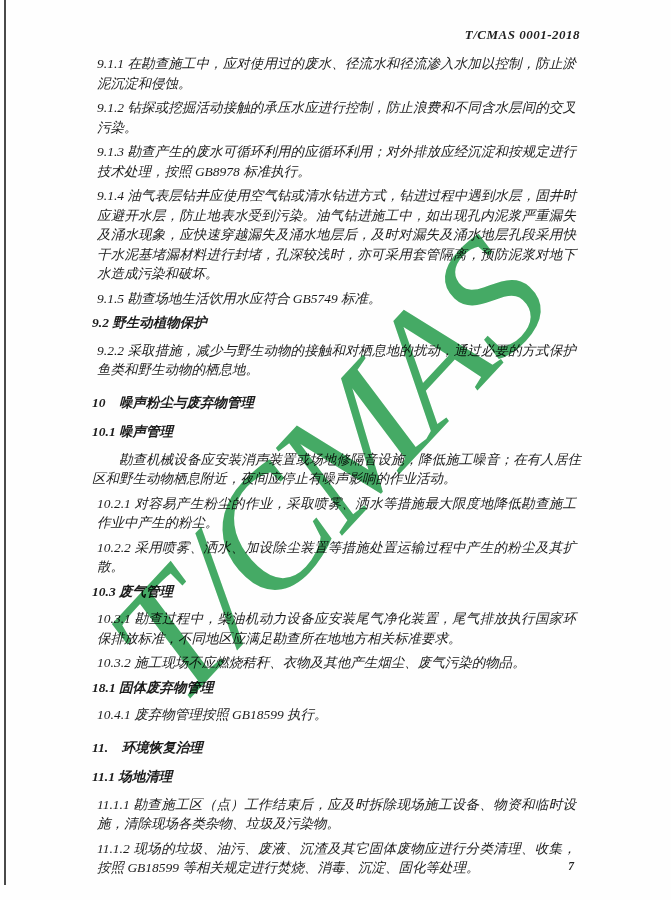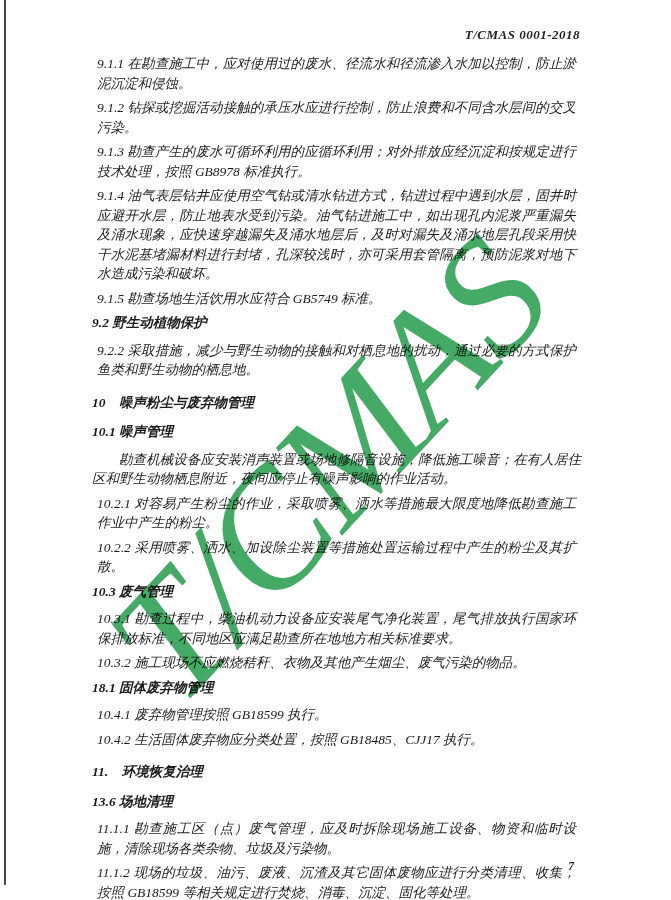--- a/index.html
+++ b/index.html
@@ -105,24 +105,23 @@
     <div class="h1">10　噪声粉尘与废弃物管理</div>
     <div class="h2">10.1 噪声管理</div>
     <div class="p-indent">勘查机械设备应安装消声装置或场地修隔音设施，降低施工噪音；在有人居住区和野生动物栖息附近，夜间应停止有噪声影响的作业活动。</div>
     <div class="p">10.2.1 对容易产生粉尘的作业，采取喷雾、洒水等措施最大限度地降低勘查施工作业中产生的粉尘。</div>
     <div class="p">10.2.2 采用喷雾、洒水、加设除尘装置等措施处置运输过程中产生的粉尘及其扩散。</div>
     <div class="h2">10.3 废气管理</div>
     <div class="p">10.3.1 勘查过程中，柴油机动力设备应安装尾气净化装置，尾气排放执行国家环保排放标准，不同地区应满足勘查所在地地方相关标准要求。</div>
     <div class="p">10.3.2 施工现场不应燃烧秸秆、衣物及其他产生烟尘、废气污染的物品。</div>
     <div class="h2">18.1 固体废弃物管理</div>
     <div class="p">10.4.1 废弃物管理按照 GB18599 执行。</div>
-    <div class="p">10.4.2 生活固体废弃物应分类处置，按照 GB18485、CJJ17 执行。</div>
     <div class="h1">11.　环境恢复治理</div>
-    <div class="h2">13.6 场地清理</div>
-    <div class="p">11.1.1 勘查施工区（点）废气管理，应及时拆除现场施工设备、物资和临时设施，清除现场各类杂物、垃圾及污染物。</div>
+    <div class="h2">11.1 场地清理</div>
+    <div class="p">11.1.1 勘查施工区（点）工作结束后，应及时拆除现场施工设备、物资和临时设施，清除现场各类杂物、垃圾及污染物。</div>
     <div class="p">11.1.2 现场的垃圾、油污、废液、沉渣及其它固体废物应进行分类清理、收集，按照 GB18599 等相关规定进行焚烧、消毒、沉淀、固化等处理。</div>
   </div>
 
   <div class="watermark" style="color: rgb(43, 160, 79);">T/CMAS</div>
 
   <div class="page-number">7</div>
 
 </div>
 
 </body></html>

